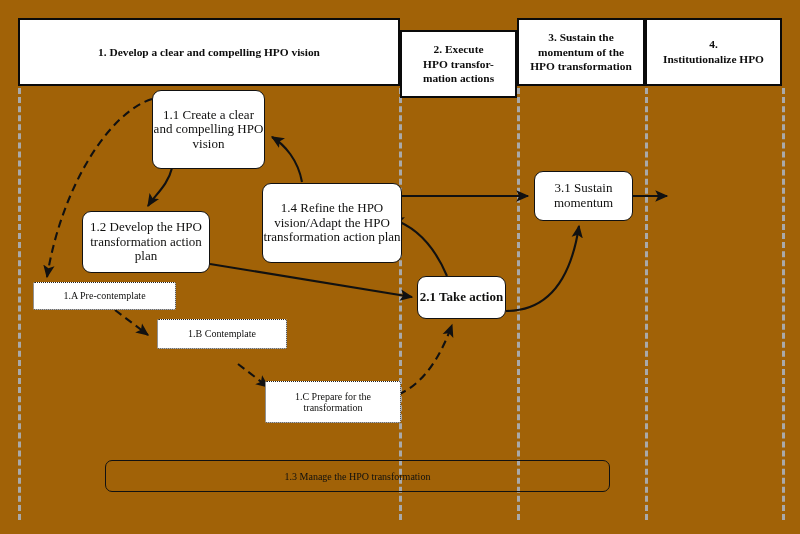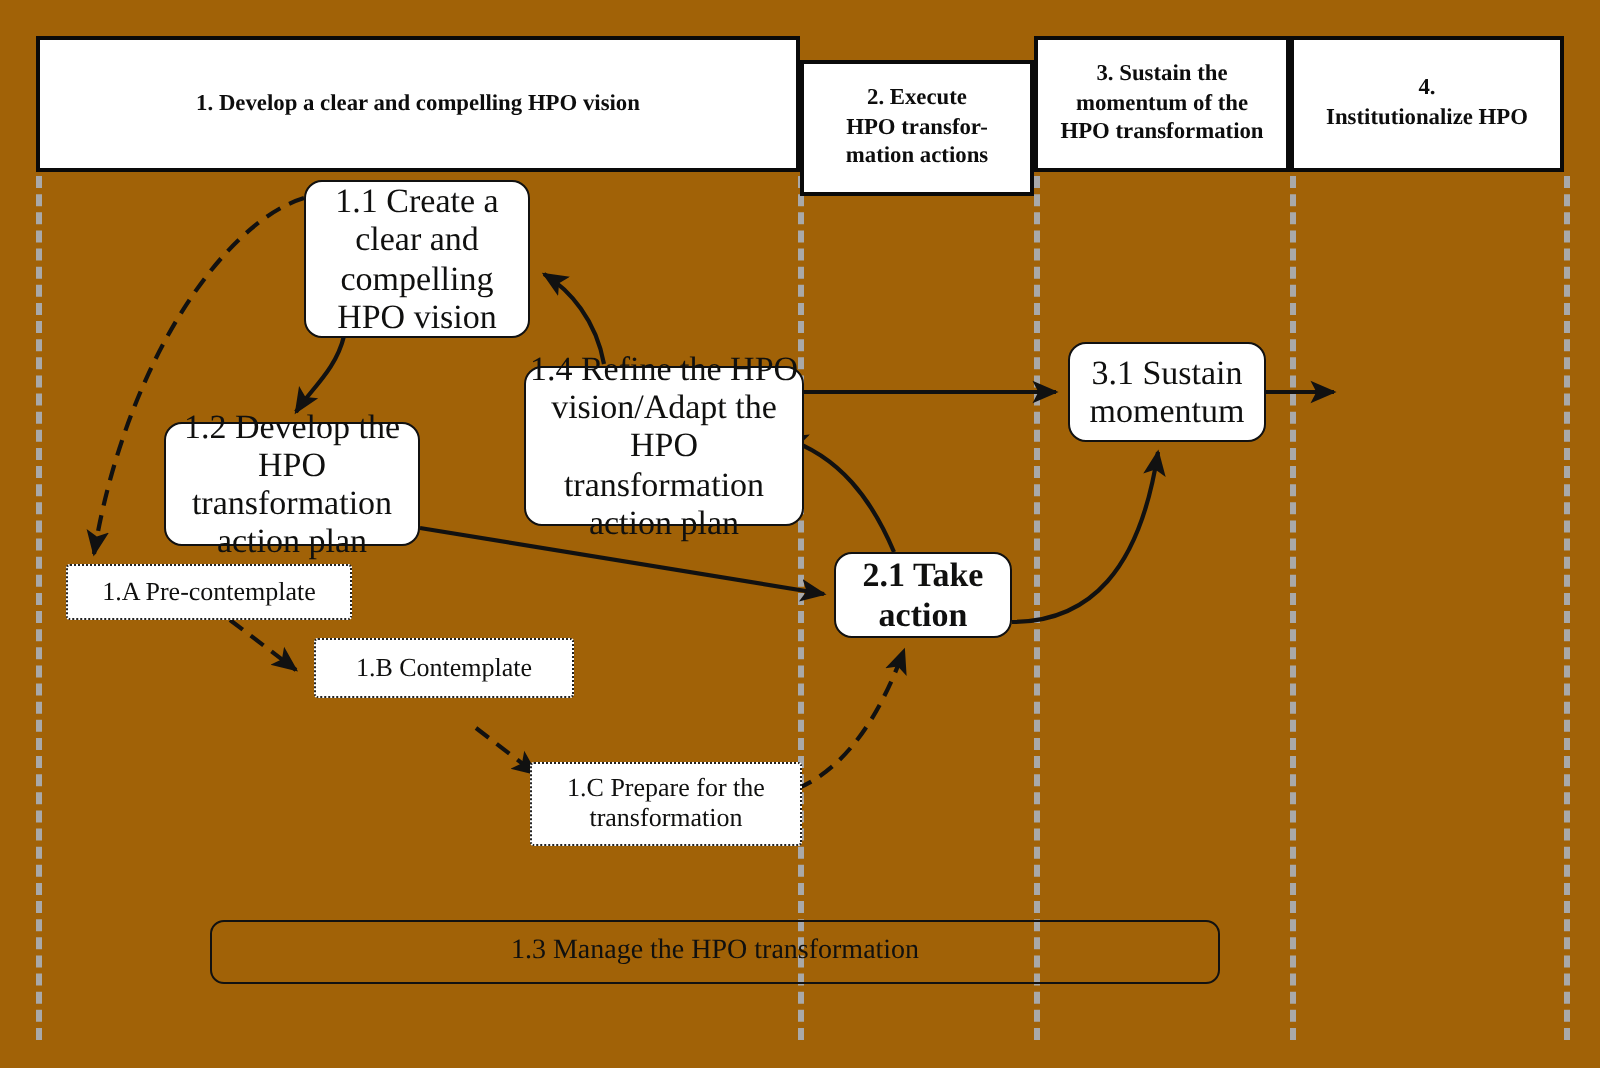--- a/index.html
+++ b/index.html
@@ -29,26 +29,26 @@
     align-items: center;
     justify-content: center;
     text-align: center;
     color: #10100f;
     background: #ffffff;
     line-height: 1.12;
   }
   .node-solid {
     border: 1.7px solid #111111;
     border-radius: 9px;
-    font-size: 17px;
+    font-size: 13px;
   }
   .node-dotted {
     border: 1.6px dotted #222222;
     border-radius: 2px;
-    font-size: 13px;
+    font-size: 10px;
   }
   .header-cell {
     position: absolute;
     box-sizing: border-box;
     display: flex;
     align-items: center;
     justify-content: center;
     text-align: center;
     font-weight: bold;
     font-size: 11.4px;
@@ -60,21 +60,21 @@
   .header-cell .inner { padding: 0 4px; }
   .bar-node {
     position: absolute;
     box-sizing: border-box;
     border: 1.7px solid #111111;
     border-radius: 7px;
     background: transparent;
     display: flex;
     align-items: center;
     justify-content: center;
-    font-size: 14px;
+    font-size: 10px;
     color: #10100f;
   }
   .swimlane-div {
     position: absolute;
     width: 0;
     border-left: 3px dashed #a9a9a9;
   }
 </style>
 </head>
 <body>

